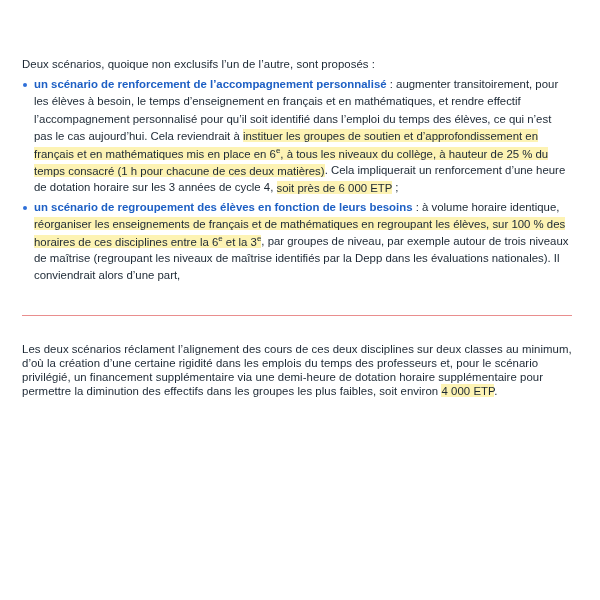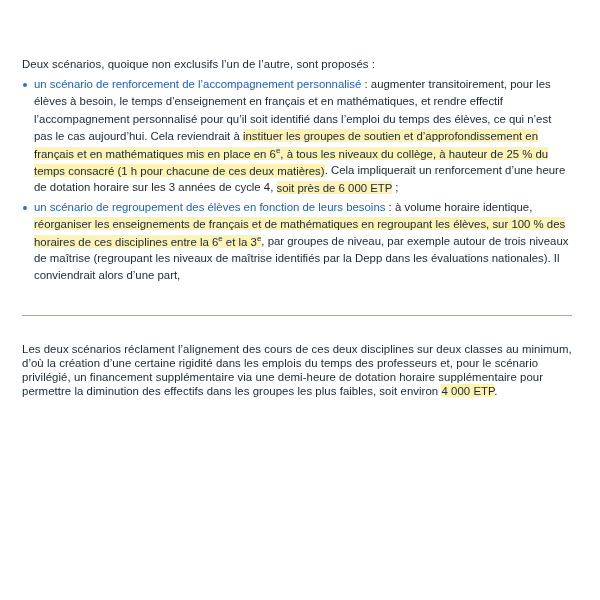--- a/index.html
+++ b/index.html
@@ -47,21 +47,21 @@
     position: absolute;
     left: 1px;
     top: 7px;
     width: 4px;
     height: 4px;
     border-radius: 50%;
     background: #2e6fd9;
   }
   .blue-bold {
     color: #1d5fc4;
-    font-weight: normal;
+    font-weight: bold;
   }
   .hl {
     background: #fdf3b4;
     box-decoration-break: clone;
     -webkit-box-decoration-break: clone;
     padding: 0.5px 0;
   }
   sup {
     font-size: 0.7em;
     vertical-align: super;

